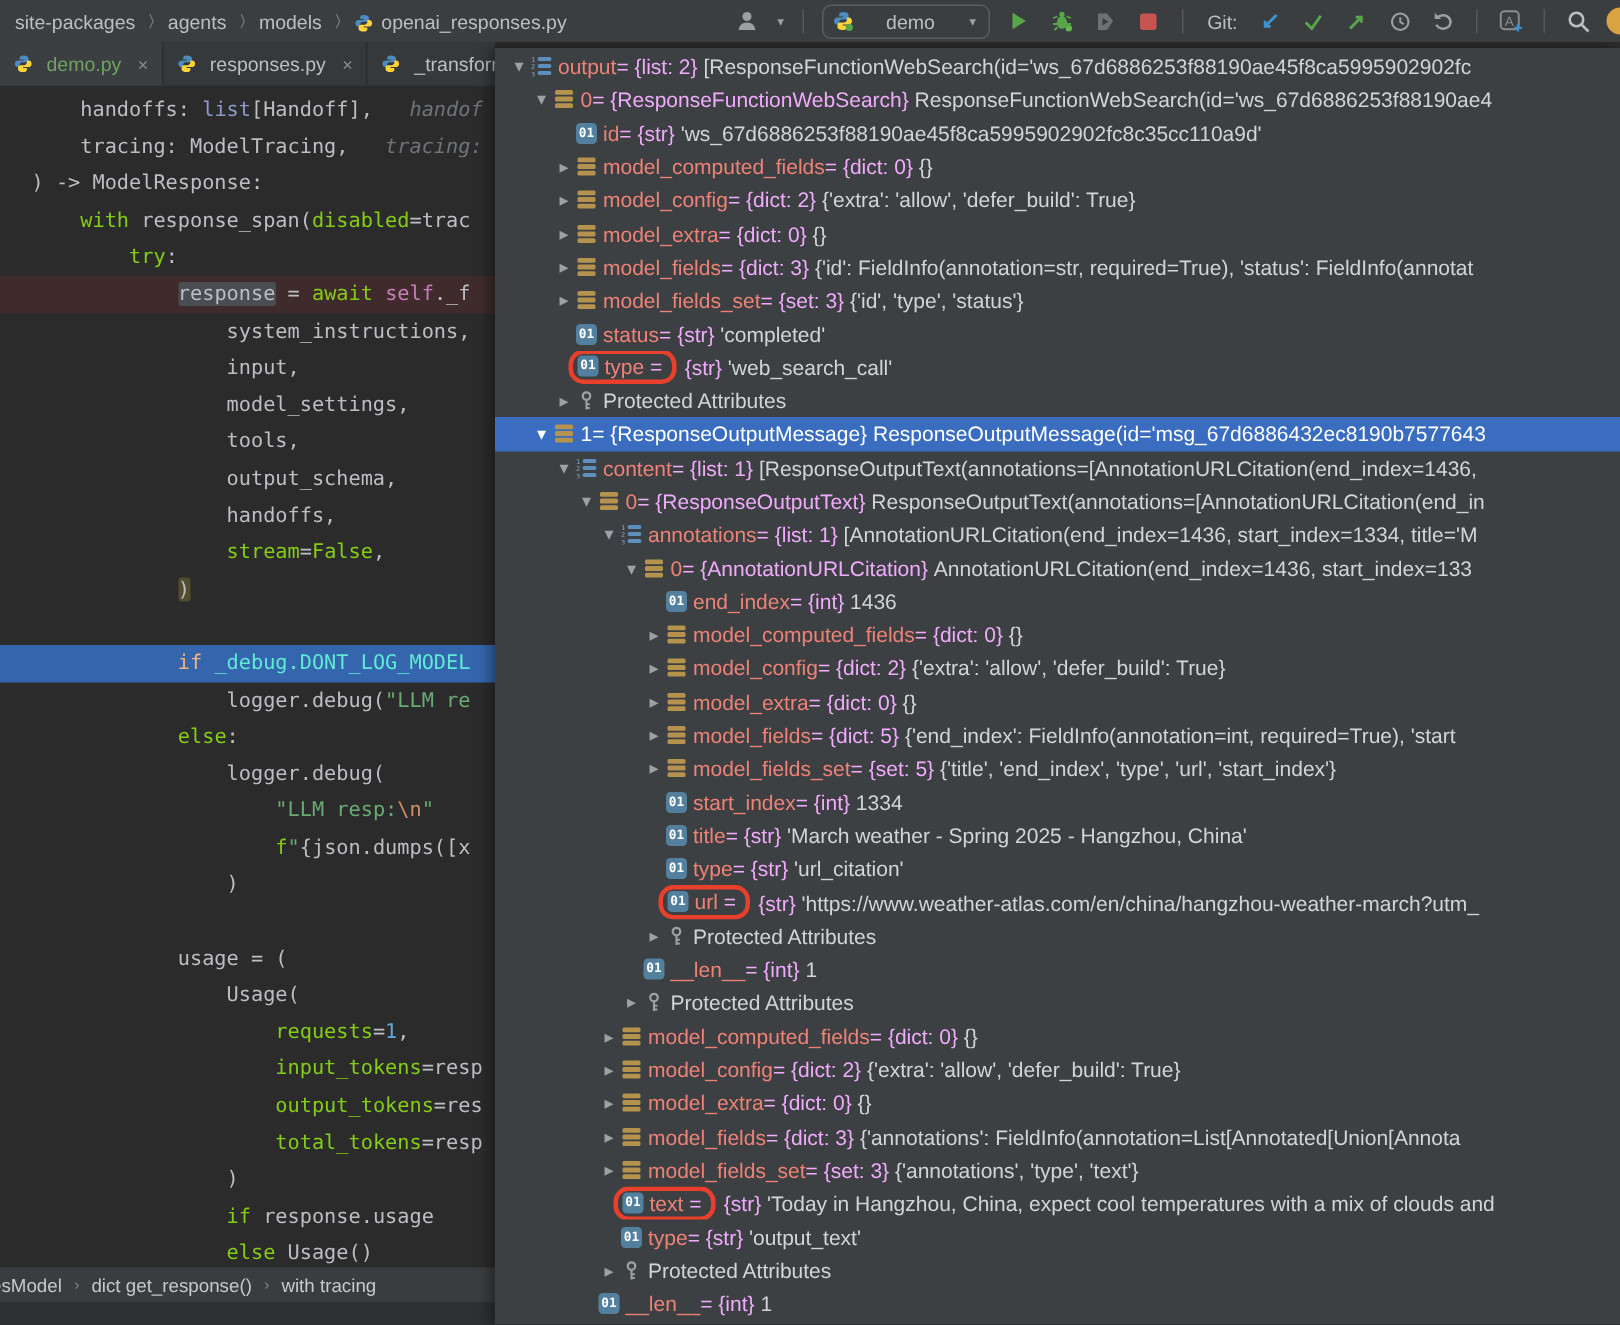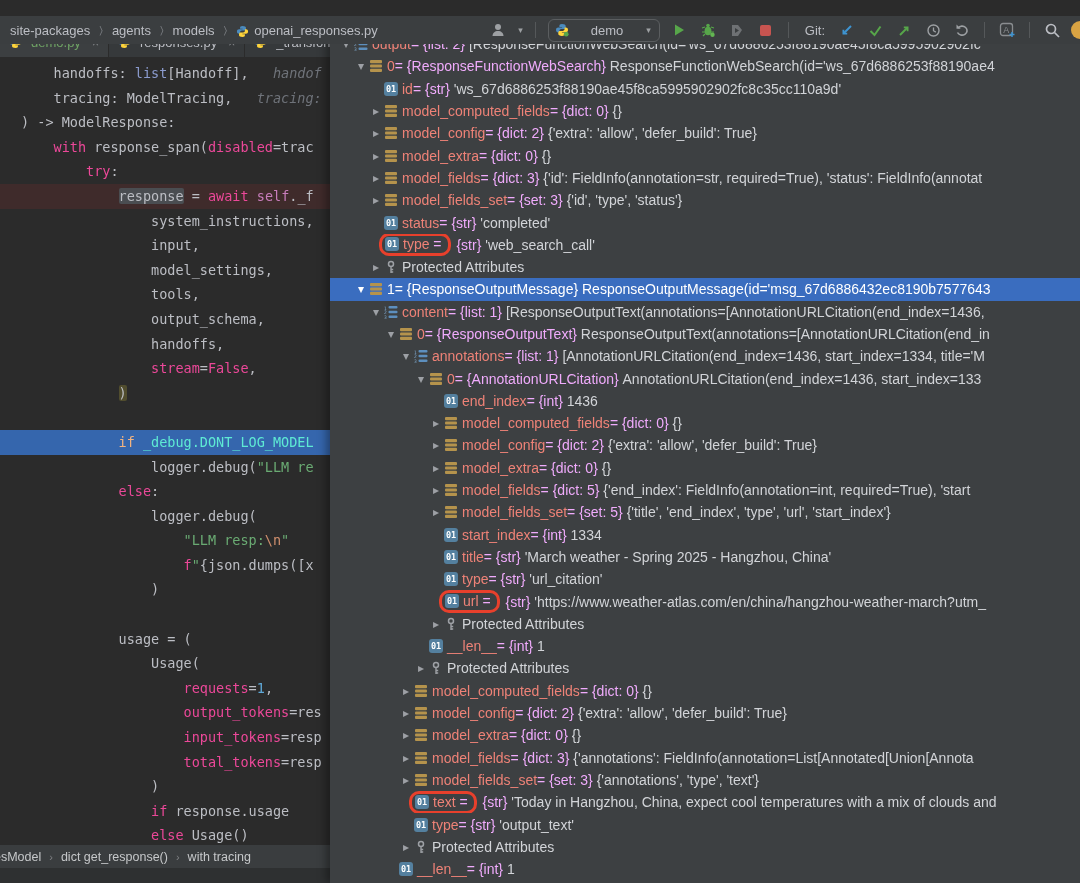--- a/index.html
+++ b/index.html
@@ -1,20 +1,20 @@
 <!DOCTYPE html>
 <html><head>
 <meta charset="utf-8">
 <style>
   html,body{margin:0;padding:0;background:#2B2B2B;width:1080px;height:883px;overflow:hidden;
     font-family:"Liberation Sans",sans-serif;-webkit-font-smoothing:antialiased;}
   #stage{position:relative;width:1080px;height:883px;overflow:hidden;}
 
   
-  .toolbar{position:absolute;top:16px;left:0;right:0;height:28px;background:#3B3E40;
+  .toolbar{position:absolute;top:0;left:0;right:0;height:28px;background:#3B3E40;
     display:flex;align-items:center;justify-content:space-between;z-index:5;}
   .crumbs{display:flex;align-items:center;padding-left:10px;white-space:nowrap;}
   .crumb{color:#BCBEC4;font-size:13px;}
   .crumb-sep{color:#797C80;font-size:11px;margin:0 9px;}
   .toolbar-right{display:flex;align-items:center;gap:9px;padding-right:0;height:100%;}
   .tsep{width:1px;height:16px;background:#55585A;margin:0 3px;}
   .ticon{display:flex;align-items:center;justify-content:center;width:20px;height:20px;}
   .caret{color:#9DA0A3;font-size:9px;margin-left:1px;}
   .runcombo{display:flex;align-items:center;gap:22px;border:1px solid #5B5E60;border-radius:6px;
     height:21px;padding:0 8px 0 6px;}
@@ -31,21 +31,21 @@
   .tab.active{background:#3C3F41;color:#6FA364;}
   .tab .x{color:#888B8E;font-size:12px;margin-left:2px;}
   .editor{flex:1 1 auto;overflow:hidden;font-family:"DejaVu Sans Mono","Liberation Mono",monospace;
     font-size:13.5px;padding-top:4px;}
   .cl{height:24.6px;line-height:24.6px;white-space:pre;color:#BCBEC4;padding-left:21px;}
   .cl.ln-bp{background:#3F2B2B;}
   .cl.ln-exec{background:#3566AD;}
   .cl.ln-exec span{color:#5eead4;}
   .cl.ln-exec .c-kw{color:#F2B380;}
   .c-p{color:#BCBEC4;}
-  .c-kw{color:#ec4899;}
+  .c-kw{color:#84cc16;}
   .c-str{color:#6AAB73;}
   .c-esc{color:#CF8E6D;}
   .c-num{color:#5FA9D8;}
   .c-self{color:#C77DBB;}
   .c-bi{color:#8B9BCE;}
   .c-h{color:#6F737A;font-style:italic;}
   .c-box{background:#4A4D51;border-radius:2px;}
   .c-brk{background:#514D2E;border-radius:2px;}
   .crumbbar{height:23px;background:#3A3D3F;display:flex;align-items:center;
     font-size:12.5px;color:#C6C8CA;white-space:nowrap;overflow:hidden;flex:0 0 auto;}
@@ -228,22 +228,22 @@
         <div class="cl"><span class="c-p">                logger.debug(</span><span class="c-str">"LLM re</span></div>
         <div class="cl"><span class="c-p">            </span><span class="c-kw">else</span><span class="c-p">:</span></div>
         <div class="cl"><span class="c-p">                logger.debug(</span></div>
         <div class="cl"><span class="c-p">                    </span><span class="c-str">"LLM resp:</span><span class="c-esc">\n</span><span class="c-str">"</span></div>
         <div class="cl"><span class="c-p">                    </span><span class="c-kw">f</span><span class="c-str">"</span><span class="c-p">{json.dumps([x</span></div>
         <div class="cl"><span class="c-p">                )</span></div>
         <div class="cl"></div>
         <div class="cl"><span class="c-p">            usage = (</span></div>
         <div class="cl"><span class="c-p">                Usage(</span></div>
         <div class="cl"><span class="c-p">                    </span><span class="c-kw">requests</span><span class="c-p">=</span><span class="c-num">1</span><span class="c-p">,</span></div>
+        <div class="cl"><span class="c-p">                    </span><span class="c-kw">input_tokens</span><span class="c-p">=resp</span></div>
         <div class="cl"><span class="c-p">                    </span><span class="c-kw">output_tokens</span><span class="c-p">=res</span></div>
-        <div class="cl"><span class="c-p">                    </span><span class="c-kw">input_tokens</span><span class="c-p">=resp</span></div>
         <div class="cl"><span class="c-p">                    </span><span class="c-kw">total_tokens</span><span class="c-p">=resp</span></div>
         <div class="cl"><span class="c-p">                )</span></div>
         <div class="cl"><span class="c-p">                </span><span class="c-kw">if</span><span class="c-p"> response.usage</span></div>
         <div class="cl"><span class="c-p">                </span><span class="c-kw">else</span><span class="c-p"> Usage()</span></div>
       </div>
     <div class="crumbbar" id="bottom-crumbs">
         <span style="margin-left: -6px;">esModel</span>
         <span class="sep">›</span>
         <span>dict get_response()</span>
         <span class="sep">›</span>

